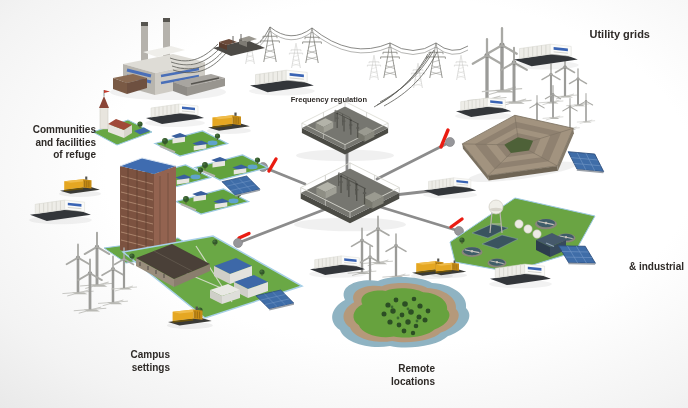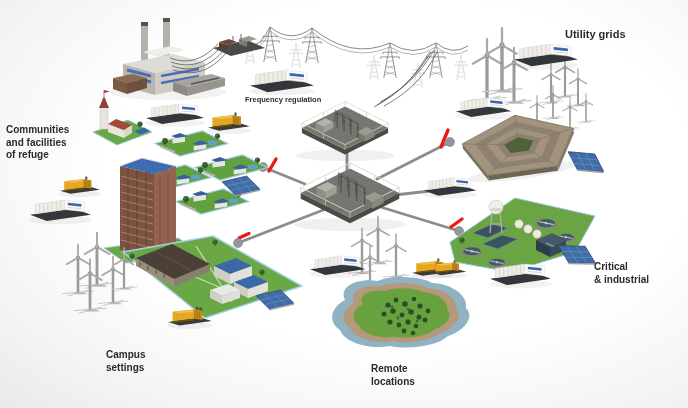--- a/index.html
+++ b/index.html
@@ -3,25 +3,25 @@
 <meta charset="utf-8">
 <style>
   html,body { margin:0; padding:0; background:#fff; }
   .stage {
     position:relative; width:688px; height:408px; overflow:hidden;
     background: radial-gradient(ellipse at 58% 42%, #ffffff 52%, #f3f3f3 82%, #e9e9e9 100%);
     font-family:"Liberation Sans", sans-serif;
   }
   .stage > svg { position:absolute; left:0; top:0; }
   .lbl {
-    position:absolute; text-align:left; font-weight:bold;
+    position:absolute; text-align:right; font-weight:bold;
     color:#2e2a27; font-size:10px; line-height:12.5px; white-space:nowrap;
   }
   .lbl.big   { font-size:11px; line-height:13px; }
-  .lbl.small { font-size:7.5px; line-height:9px; }
+  .lbl.small { font-size:7.5px; line-height:9px;margin-left:32px; }
   .lbl .ln { display:block; }
 </style>
 </head>
 <body>
 
 <div class="stage">
 <svg width="688" height="408" viewBox="0 0 688 408">
   <defs>
     <g id="turbine">
       <path d="M-13,3 L13,1 M-9,5 L9,0" stroke="#c6c6c2" stroke-width="0.8" fill="none"></path>
@@ -351,21 +351,20 @@
   <use href="#container" transform="translate(490,262) scale(1.05)"></use>
 </svg>
 
   <div class="lbl big" style="left:565px; top:28px; width:85px;">
     <span class="ln">Utility grids</span>
   </div>
   <div class="lbl small" style="left:245px; top:95px; width:90px;">
     <span class="ln">Frequency regulation</span>
   </div>
   <div class="lbl" style="left:594px; top:261px; width:90px;">
-    <span class="ln">Critical</span>
     <span class="ln">&amp; industrial</span>
   </div>
   <div class="lbl" style="left:371px; top:363px; width:64px;">
     <span class="ln">Remote</span>
     <span class="ln">locations</span>
   </div>
   <div class="lbl" style="left:106px; top:349px; width:64px;">
     <span class="ln">Campus</span>
     <span class="ln">settings</span>
   </div>

